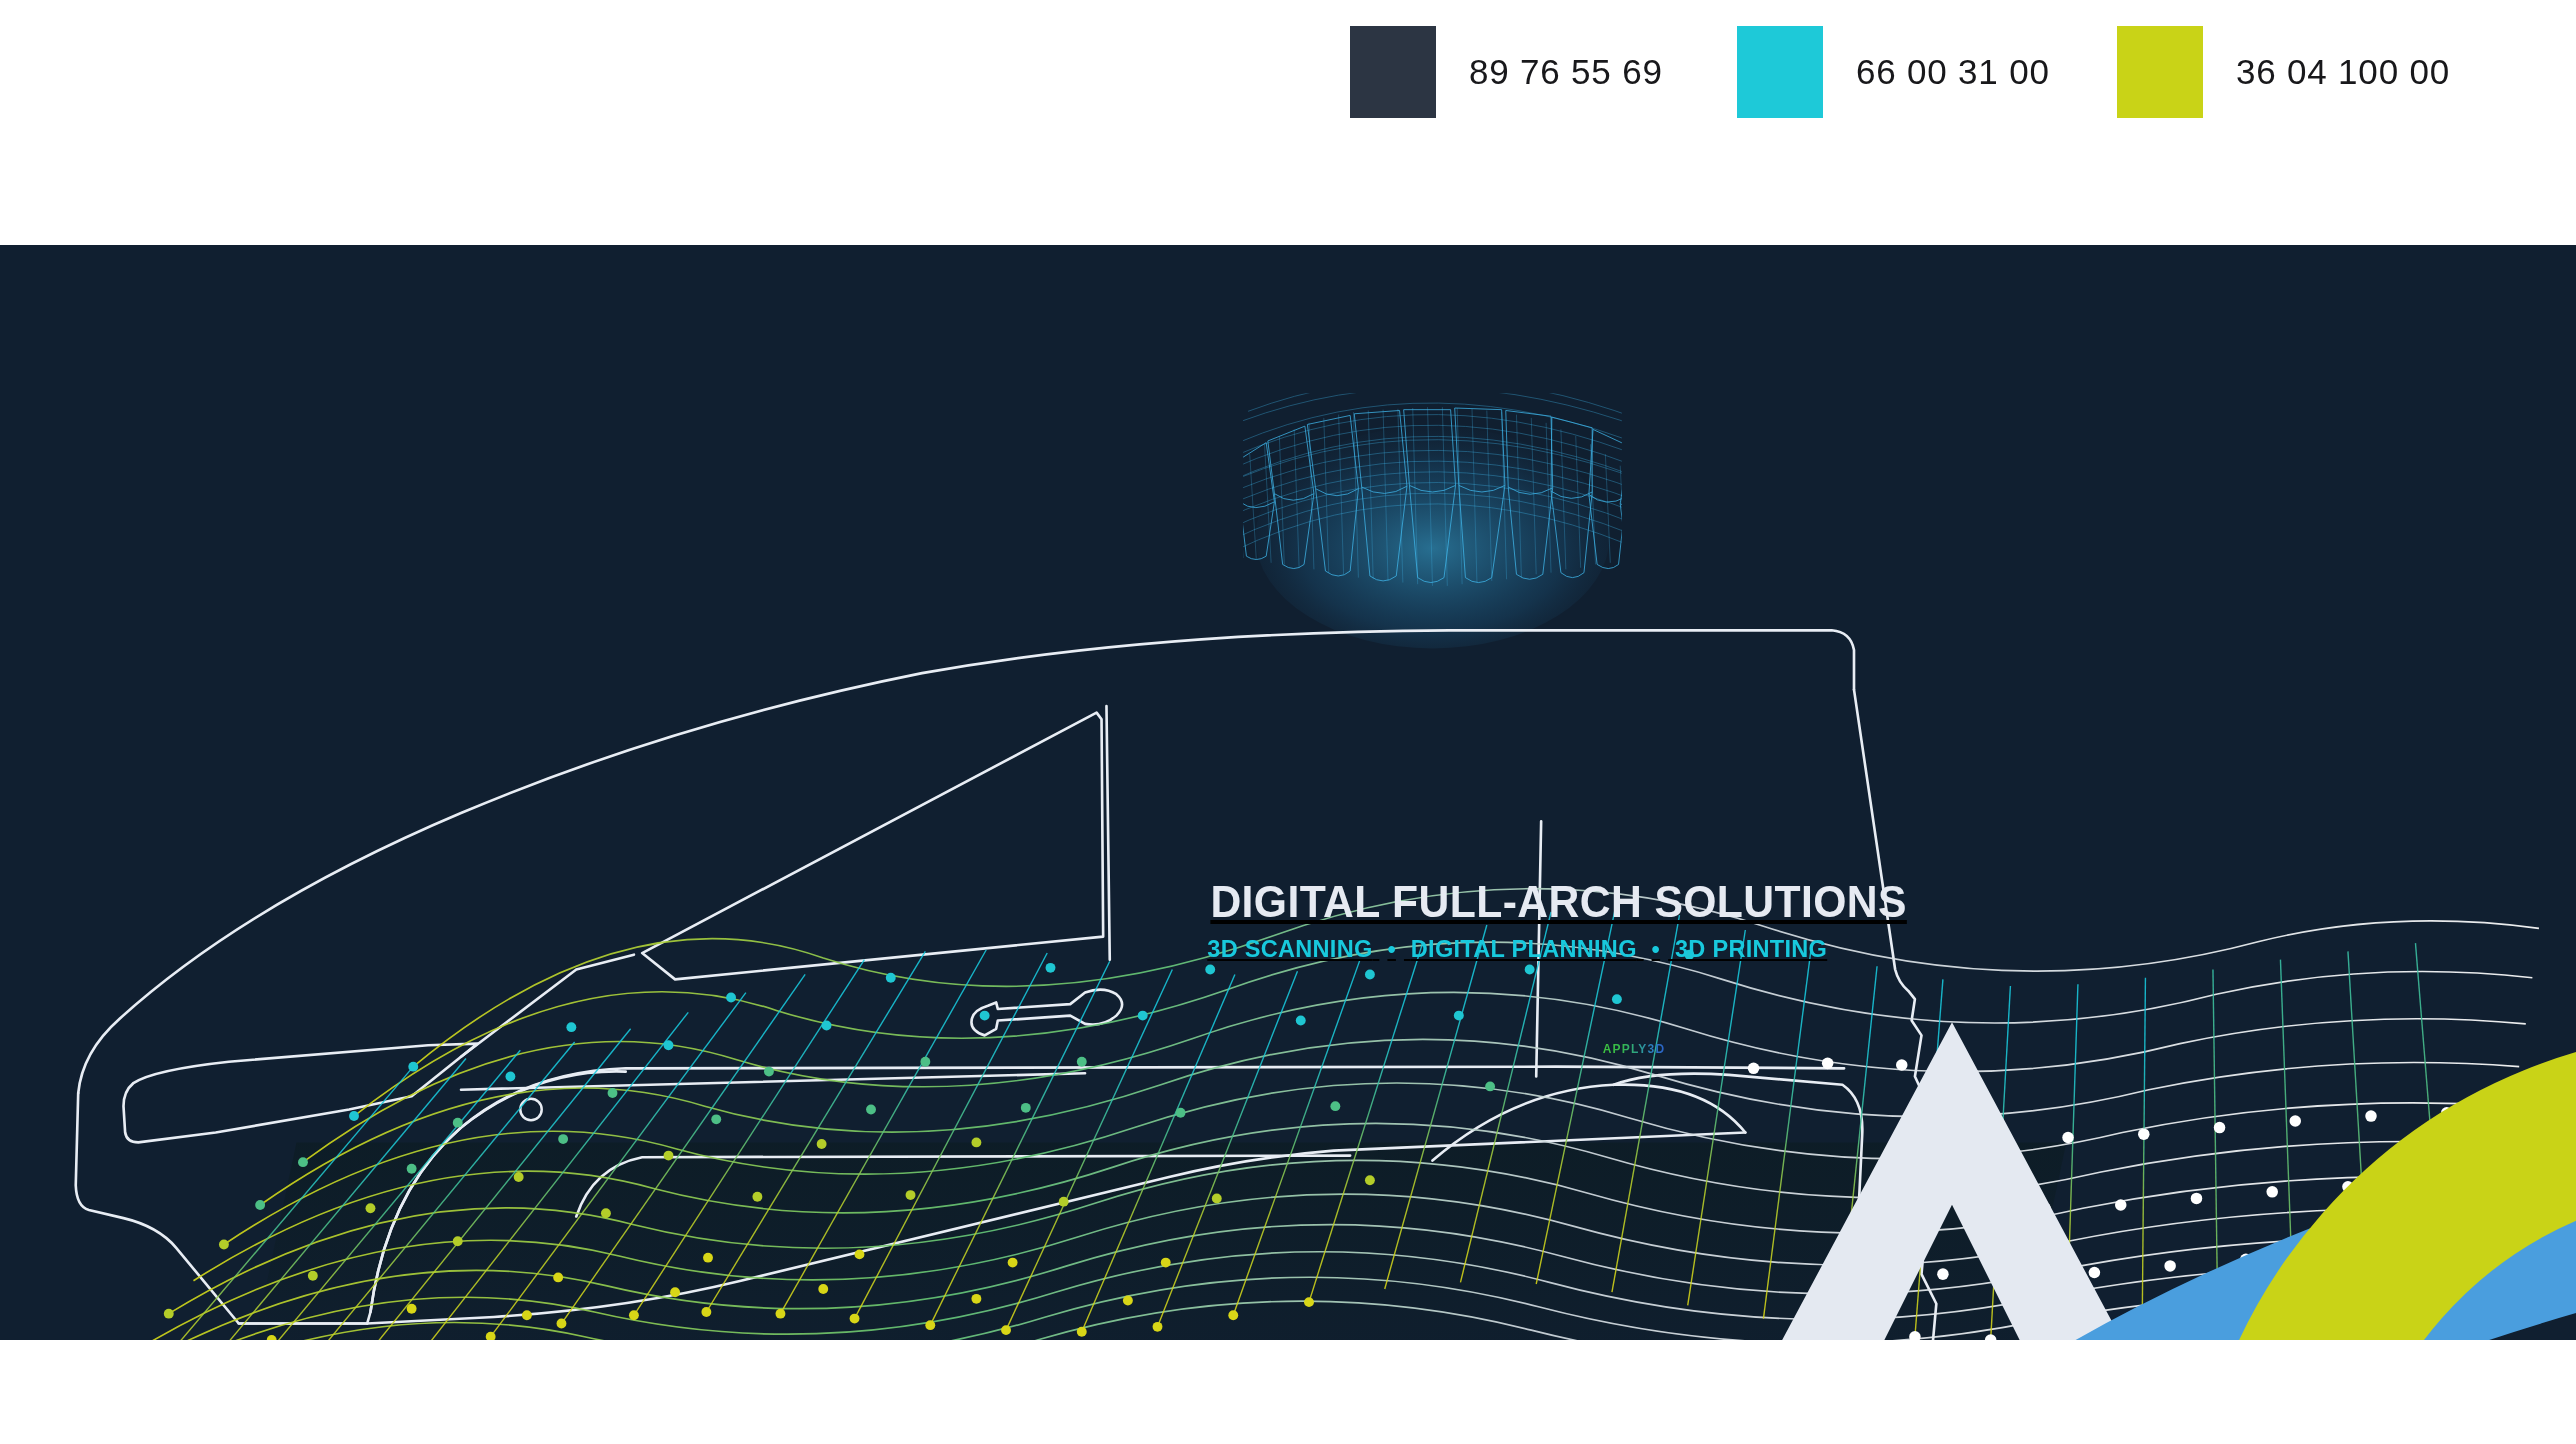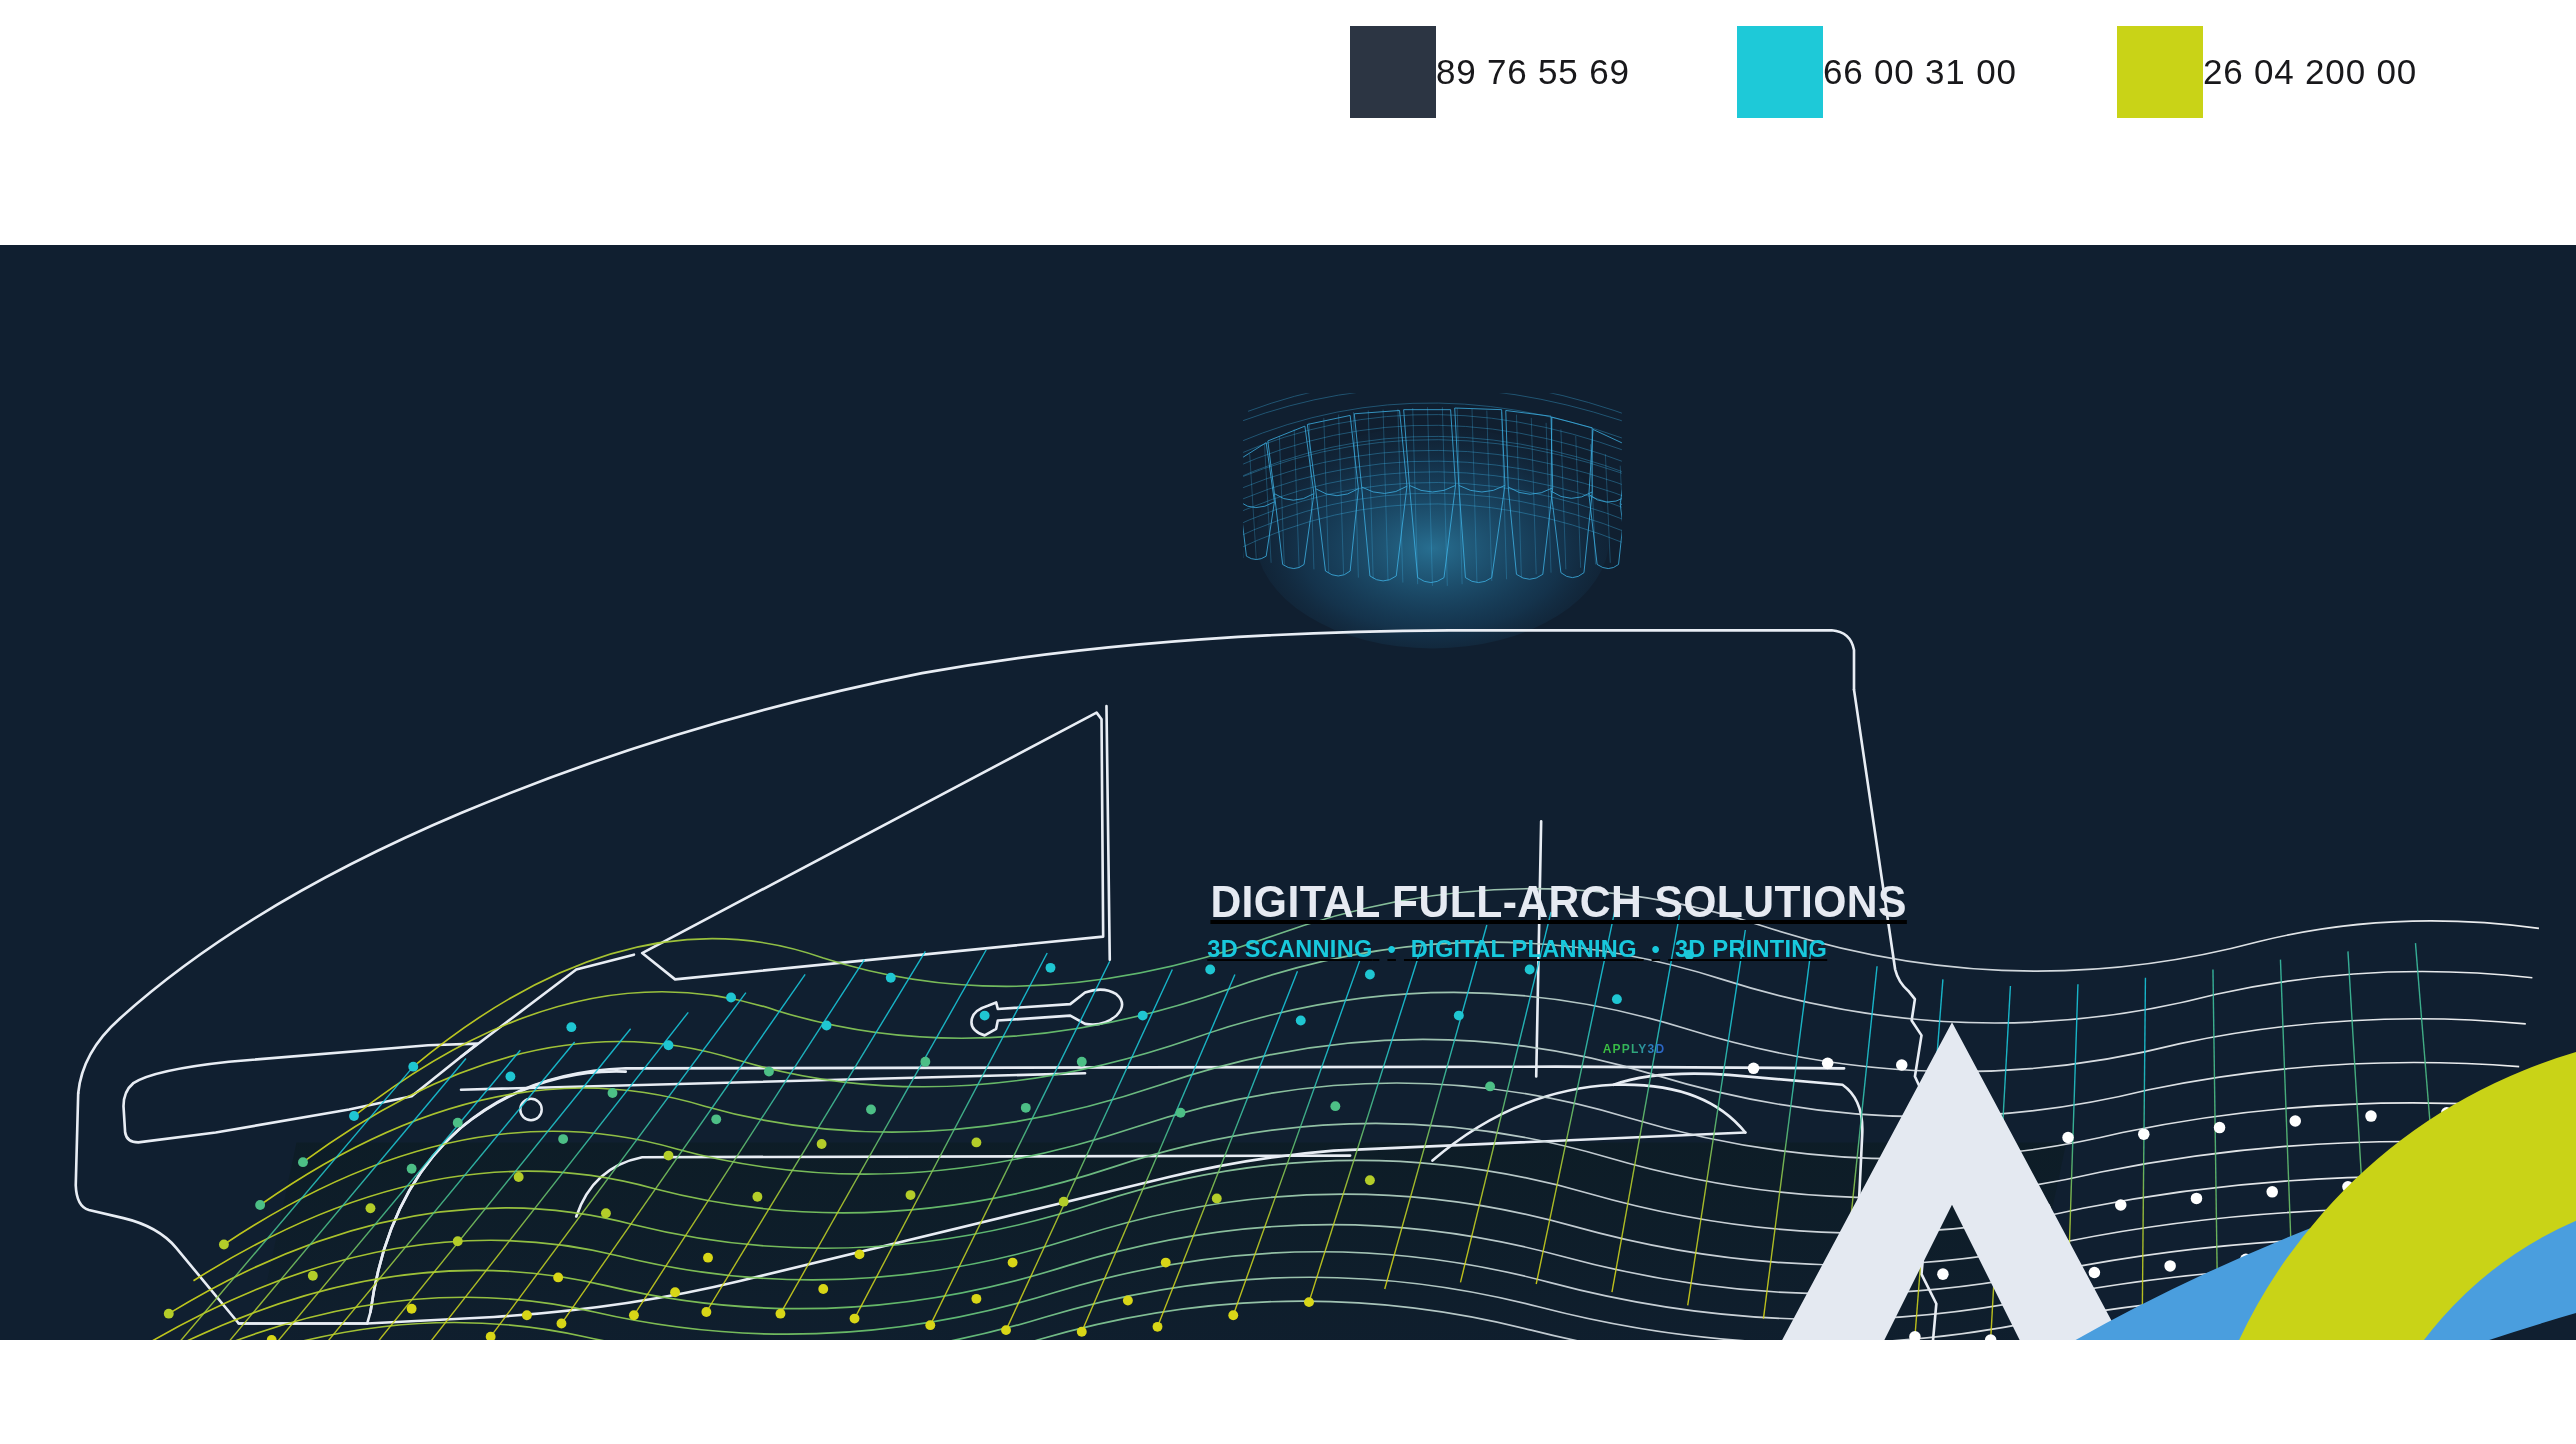--- a/index.html
+++ b/index.html
@@ -13,20 +13,21 @@
 
   
   #palette{
     position:absolute;left:0;top:0;width:2576px;height:245px;background:#ffffff;
   }
   .sw-row{position:absolute;display:flex;align-items:center;}
   .sw-chip{
     width:86px;height:92px;display:block;flex:0 0 auto;
   }
   .sw-code{
+    margin-left:33px;
     font-size:35px;
     letter-spacing:0.8px;
     color:#18181b;
     white-space:nowrap;
     font-family:"Liberation Sans", sans-serif;
     font-weight:400;
   }
 
   
   .col1{left:1350px;}
@@ -108,21 +109,21 @@
 
 
   <div class="sw-row col2 rowA">
     <span class="sw-chip" style="background:#1ec9d8"></span>
     <span class="sw-code">66  00  31  00</span>
   </div>
 
 
   <div class="sw-row col3 rowA">
     <span class="sw-chip" style="background:#c9d317"></span>
-    <span class="sw-code">26  04  200  00</span>
+    <span class="sw-code">36  04  100  00</span>
   </div>
 
 </div>
 
 <div id="artboard">
 
   <svg viewBox="0 0 3129 1330" preserveAspectRatio="none">
     <defs>
 
       <linearGradient id="meshRamp" x1="0" y1="1" x2="0.62" y2="0">

